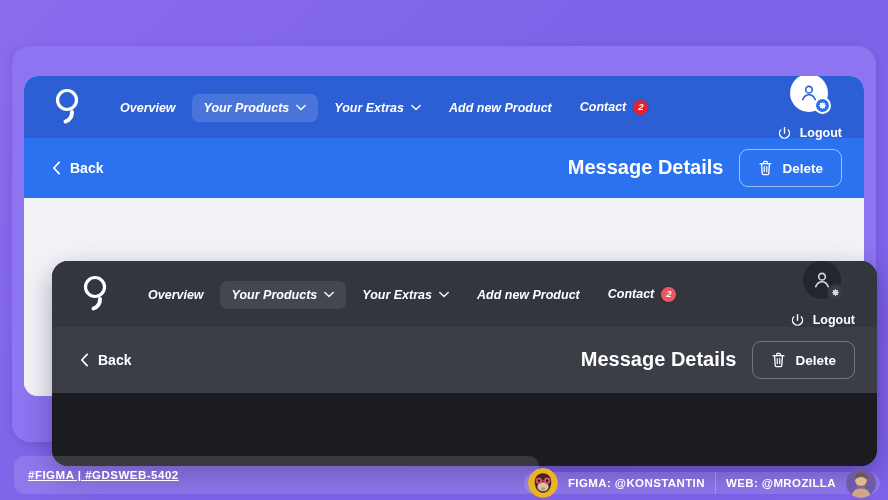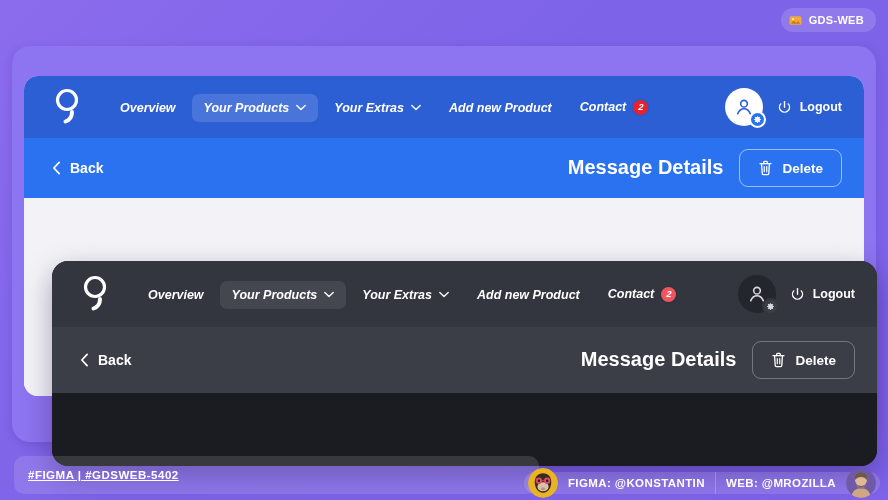--- a/index.html
+++ b/index.html
@@ -75,21 +75,21 @@
   .chev { width: 10px; height: 7px; display:block; opacity: .92; }
   .ct-badge {
     display: inline-flex; align-items: center; justify-content: center;
     min-width: 15px; height: 15px; padding: 0 4px;
     border-radius: 8px; background: #e8222c; color: #fff;
     font-size: 9.5px; font-weight: bold; line-height: 1;
     box-shadow: 0 0 0 1.5px rgba(0,0,0,0.05);
   }
 
   
-  .nav-right { margin-left: auto; display: flex; align-items: center; gap: 14px; }
+  .nav-right { margin-left: auto; display: flex; align-items: center; gap: 14px; flex-direction: column; }
   .avatar-wrap { position: relative; width: 38px; height: 38px; flex: 0 0 auto; }
   .avatar-circle {
     width: 38px; height: 38px; border-radius: 50%;
     background: #ffffff; display: flex; align-items: center; justify-content: center;
   }
   .avatar-svg { width: 20px; height: 20px; display: block; }
   .gear-badge {
     position: absolute; right: -3px; bottom: -2px;
     width: 17px; height: 17px; border-radius: 50%;
     background: #2a72f0; border: 2px solid #ffffff;
@@ -170,28 +170,20 @@
   }
   .cred-sep { width: 1px; height: 22px; background: rgba(255,255,255,0.22); }
   .ava-img { width: 30px; height: 30px; border-radius: 50%; display: block; flex: 0 0 auto; }
 </style>
 </head>
 <body>
 
 <div class="top-badges">
 
 
-  <div class="badge-pill">
-    <svg class="badge-ico" viewBox="0 0 24 24">
-      <rect x="1" y="4" width="22" height="16" rx="3" fill="#f0a93b"></rect>
-      <circle cx="7.5" cy="9.5" r="2" fill="#fff5dd"></circle>
-      <path d="M3 18l6-6 4.5 4.5L17 13l4 5z" fill="#c97a18"></path>
-    </svg>
-    <span>GDS-WEB</span>
-  </div>
 
 </div>
 
 <div class="app-card">
 
   <div class="blue-panel">
 
     <div class="blue-nav">
 
       <svg class="logo" viewBox="0 0 30 40">

